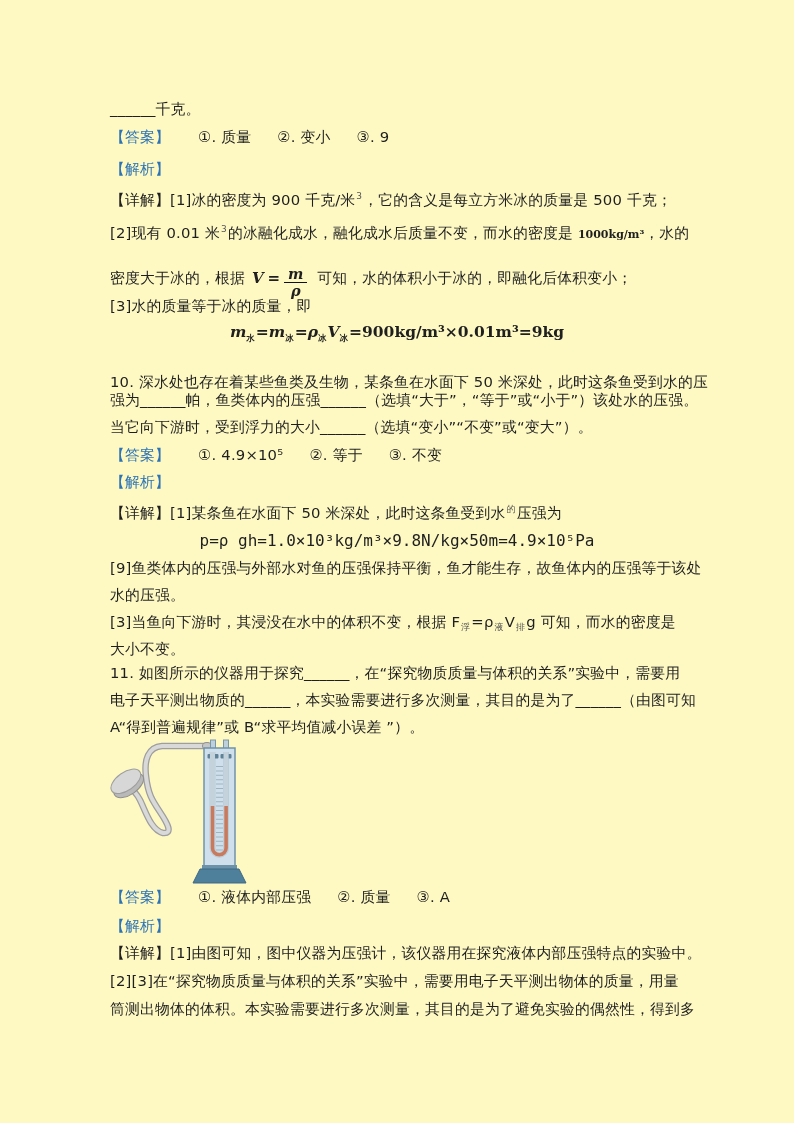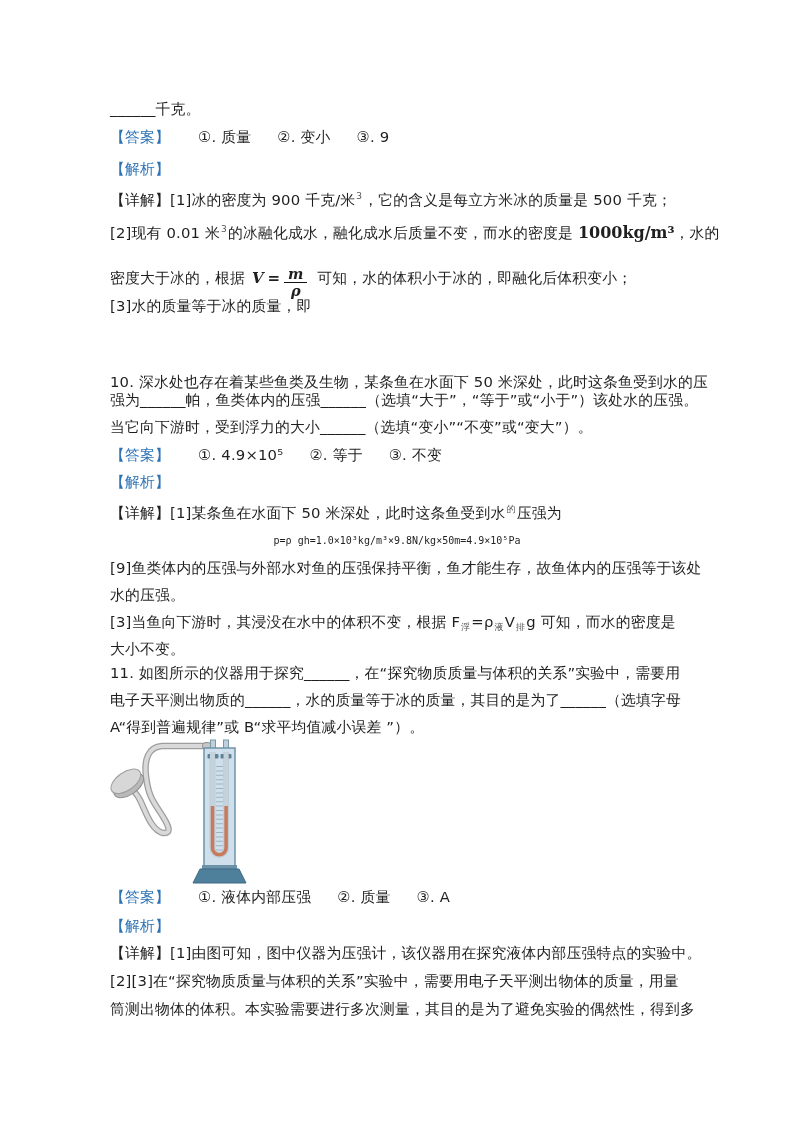--- a/index.html
+++ b/index.html
@@ -1,31 +1,31 @@
 <!DOCTYPE html>
 <html><head>
 <meta charset="utf-8">
 <style>
   html,body{margin:0;padding:0;background:#e8e8e8;}
   .page{
-    position:relative;width:794px;height:1123px;margin:0 auto;background:#ffffff;
+    position:relative;width:794px;height:1123px;margin:0 auto;background:#fef9c3;
     font-family:"DejaVu Sans",sans-serif;color:#1f1f1f;overflow:hidden;
   }
   .line{position:absolute;left:110px;font-size:14.8px;line-height:20px;white-space:nowrap;letter-spacing:.2px;}
   .center{left:0;width:794px;text-align:center;}
   .blue{color:#2e74b5;}
   .ansrow{display:flex;align-items:baseline;justify-content:center;}
   .ansrow .label{margin-right:28px;}
   .ansrow .item{margin-right:26px;}
   .sup{font-size:9px;vertical-align:6px;color:#555;margin:0 1px;}
-  .serifbold{font-family:"DejaVu Serif",serif;font-weight:bold;font-size:16px;letter-spacing:0;}
+  .serifbold{font-family:"DejaVu Serif",serif;font-weight:bold;font-size:11px;letter-spacing:0;}
   .eq{font-family:"DejaVu Serif",serif;font-weight:bold;font-size:15.5px;letter-spacing:0;}
   .eq .var{font-style:italic;}
   .eq .subs{font-size:8.5px;vertical-align:-4px;margin-right:1px;}
-  .mono{font-family:"DejaVu Sans Mono",monospace;font-size:10px;letter-spacing:0;}
+  .mono{font-family:"DejaVu Sans Mono",monospace;font-size:16px;letter-spacing:0;}
   .fraceq{font-family:"DejaVu Serif",serif;font-weight:bold;font-style:italic;font-size:15px;margin:0 2px;letter-spacing:0;}
   .frac{display:inline-block;vertical-align:-13px;text-align:center;font-family:"DejaVu Serif",serif;
         font-weight:bold;font-style:italic;font-size:14.5px;margin:0 5px 0 2px;letter-spacing:0;}
   .frac .num{display:block;padding:0 4px 1px;border-bottom:1.6px solid #111;line-height:15px;}
   .frac .den{display:block;line-height:16px;}
   .fig{position:absolute;left:105px;top:736px;}
 </style>
 </head>
 <body>
 
@@ -52,20 +52,23 @@
   </div>
 
   <div class="line" style="top:266px">
     <span>密度大于冰的，根据</span>
     <span class="fraceq">V</span><span class="fraceq" style="font-style:normal">=</span><span class="frac"><span class="num">m</span><span class="den">ρ</span></span>
     <span>可知，水的体积小于冰的，即融化后体积变小；</span>
   </div>
 
   <div class="line" style="top:296px">[3]水的质量等于冰的质量，即</div>
 
+  <div class="line center eq" style="top:322px">
+    <span class="var">m</span><span class="subs">水</span><span>=</span><span class="var">m</span><span class="subs">冰</span><span>=</span><span class="var">ρ</span><span class="subs">冰</span><span class="var">V</span><span class="subs">冰</span><span>=900kg/m³×0.01m³=9kg</span>
+  </div>
 
   <div class="line" style="top:372px">10. 深水处也存在着某些鱼类及生物，某条鱼在水面下 50 米深处，此时这条鱼受到水的压</div>
   <div class="line" style="top:390px">强为______帕，鱼类体内的压强______（选填“大于”，“等于”或“小于”）该处水的压强。</div>
   <div class="line" style="top:417px">当它向下游时，受到浮力的大小______（选填“变小”“不变”或“变大”）。</div>
 
   <div class="line ansrow" style="top:445px">
     <span class="label blue">【答案】</span>
     <span class="item">①. 4.9×10⁵</span>
     <span class="item">②. 等于</span>
     <span class="item">③. 不变</span>
@@ -81,21 +84,21 @@
 
   <div class="line" style="top:558px">[9]鱼类体内的压强与外部水对鱼的压强保持平衡，鱼才能生存，故鱼体内的压强等于该处</div>
   <div class="line" style="top:585px">水的压强。</div>
 
   <div class="line" style="top:612px">
     <span>[3]当鱼向下游时，其浸没在水中的体积不变，根据 F</span><span class="sup" style="vertical-align:-3px">浮</span><span>=ρ</span><span class="sup" style="vertical-align:-3px">液</span><span>V</span><span class="sup" style="vertical-align:-3px">排</span><span>g 可知，而水的密度是</span>
   </div>
   <div class="line" style="top:639px">大小不变。</div>
 
   <div class="line" style="top:663px">11. 如图所示的仪器用于探究______，在“探究物质质量与体积的关系”实验中，需要用</div>
-  <div class="line" style="top:690px">电子天平测出物质的______，水的质量等于冰的质量，其目的是为了______（选填字母</div>
+  <div class="line" style="top:690px">电子天平测出物质的______，本实验需要进行多次测量，其目的是为了______（由图可知</div>
   <div class="line" style="top:717px">A“得到普遍规律”或 B“求平均值减小误差 ”）。</div>
 
   <svg class="fig" width="150" height="152" viewBox="0 0 150 152" role="img">
 
     <g>
       <path d="M101,10 L57,10 C43,11 39,24 41,40 C43,58 47,64 55,76 C63,88 68,98 58,97 C46,94 41,76 35,64 C31,56 27,53 23,50" fill="none" stroke="#9e9e9e" stroke-width="6.5" stroke-linecap="round"></path>
       <path d="M101,10 L57,10 C43,11 39,24 41,40 C43,58 47,64 55,76 C63,88 68,98 58,97 C46,94 41,76 35,64 C31,56 27,53 23,50" fill="none" stroke="#d9d9d9" stroke-width="4" stroke-linecap="round"></path>
     </g>
 
     <g transform="rotate(-35 22 47)">

